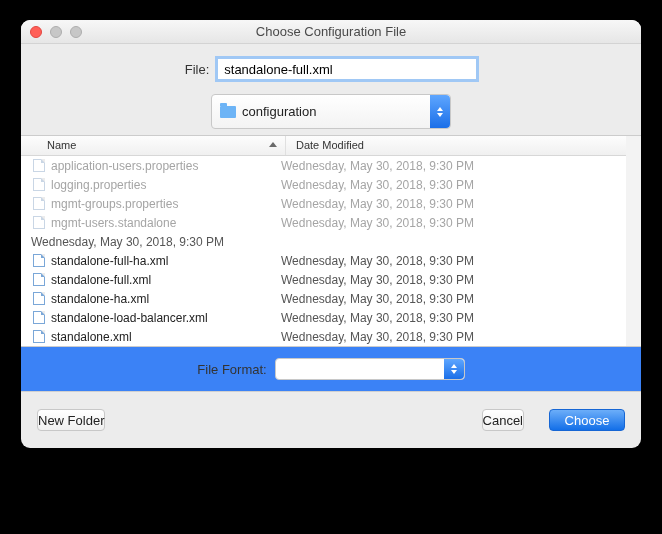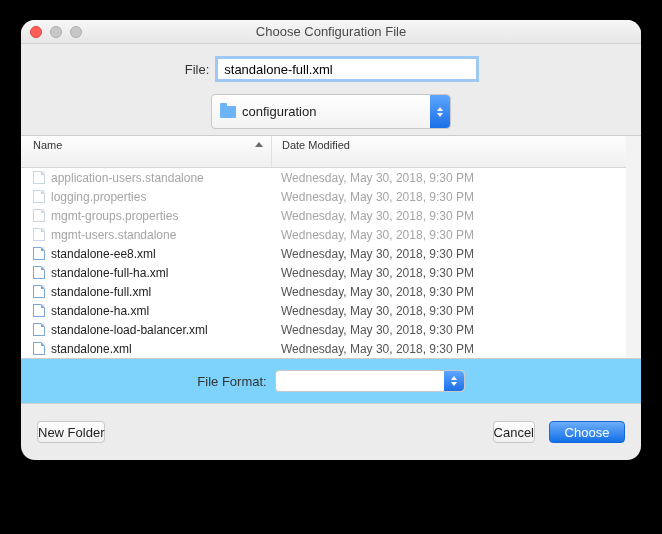--- a/index.html
+++ b/index.html
@@ -8,21 +8,21 @@
     padding: 20px;
     background: #000;
     font-family: -apple-system, "Helvetica Neue", Arial, sans-serif;
     font-size: 13px;
     color: #222;
   }
   .window {
     width: 620px;
     margin: 0 auto;
     background: #ececec;
-    border-radius: 14px;
+    border-radius: 9px;
     box-shadow: 0 20px 50px rgba(0,0,0,0.5);
     overflow: hidden;
   }
   .titlebar {
     height: 24px;
     background: linear-gradient(#f7f7f7,#e6e6e6);
     border-bottom: 1px solid #d3d3d3;
     display: flex;
     align-items: center;
     position: relative;
@@ -102,24 +102,24 @@
     flex:1;
     background:#fff;
     border: 1px solid #ccc;
     border-left:none; border-right:none;
   }
   .scroll-track {
     width:15px; background:#f3f3f3;
     border-top:1px solid #ccc; border-bottom:1px solid #ccc;
   }
   .list-header {
-    display:flex; height:32px;
+    display:flex; height:20px;
     background: linear-gradient(#fdfdfd,#f0f0f0);
     border-bottom:1px solid #d7d7d7;
-    font-size:11px; color:#333;
+    font-size:11px; color:#333;padding-left:14px;
   }
   .col-name { flex: 0 0 250px; padding:3px 0 0 12px; position:relative;}
   .col-date { flex:1; padding:3px 0 0 10px; border-left:1px solid #e0e0e0;}
   .sort-indicator {
     position:absolute; right:8px; top:6px; width:0;height:0;
     border-left:4px solid transparent;border-right:4px solid transparent;
     border-bottom:5px solid #6a6a6a;
   }
   .rows { }
   .row {
@@ -135,21 +135,21 @@
     width:12px;height:13px;background:#fff;border:1px solid #7aa7d8;
     position:relative; flex-shrink:0;
   }
   .doc-icon::before{content:"";position:absolute;right:-1px;top:-1px;width:0;height:0;
     border-left:4px solid #7aa7d8;border-top:4px solid #ececec;}
   .row.disabled .doc-icon{border-color:#c9d6e5;}
   .row.disabled .doc-icon::before{border-left-color:#c9d6e5;}
   .cell-date { flex:1; padding-left:10px; white-space:nowrap; color:inherit;}
   .row:not(.disabled) .cell-date { color:#555; }
   .format-bar {
-    background:#7dd3fc; border-top:1px solid #d0d0d0; border-bottom:1px solid #d0d0d0;
+    background:#3b82f6; border-top:1px solid #d0d0d0; border-bottom:1px solid #d0d0d0;
     height:46px; display:flex; align-items:center; justify-content:center; gap:8px;
     margin-top:-1px;
   }
   .format-bar label { color:#333; }
   .format-sel {
     width:190px; height:22px;
     background:#fff; border:1px solid #c8c8c8; border-radius:4px;
     position:relative;
   }
   .format-sel .sel-arrows { border-radius: 0 4px 4px 0; }
@@ -164,21 +164,21 @@
     font-size:13px; color:#222;
     display:inline-flex; align-items:center; justify-content:center;
     cursor:default;
   }
   .btn.primary {
     background: linear-gradient(#6caef9,#136fe8);
     border-color:#1666d4; color:#fff;
     min-width:76px;
   }
   .footer .spacer { flex:1; }
-  .footer .right { display:flex; gap:14px; }
+  .footer .right { display:flex; gap:25px; }
 </style>
 </head>
 <body>
 
 <div class="window">
 
   <div class="titlebar">
     <div class="traffic">
       <div class="light close-l"></div>
       <div class="light min-l"></div>
@@ -209,21 +209,21 @@
           <span class="sort-indicator"></span>
         </div>
         <div class="col-date">
           <span>Date Modified</span>
         </div>
       </div>
       <div class="rows" id="rows">
           <div class="row disabled">
             <div class="cell-name">
               <span class="doc-icon"></span>
-              <span>application-users.standalone</span>
+              <span>application-users.properties</span>
             </div>
             <div class="cell-date">Wednesday, May 30, 2018, 9:30 PM</div>
           </div>
           <div class="row disabled">
             <div class="cell-name">
               <span class="doc-icon"></span>
               <span>logging.properties</span>
             </div>
             <div class="cell-date">Wednesday, May 30, 2018, 9:30 PM</div>
           </div>
@@ -235,24 +235,20 @@
             <div class="cell-date">Wednesday, May 30, 2018, 9:30 PM</div>
           </div>
           <div class="row disabled">
             <div class="cell-name">
               <span class="doc-icon"></span>
               <span>mgmt-users.standalone</span>
             </div>
             <div class="cell-date">Wednesday, May 30, 2018, 9:30 PM</div>
           </div>
           <div class="row">
-            <div class="cell-name">
-              <span class="doc-icon"></span>
-              <span>standalone-ee8.xml</span>
-            </div>
             <div class="cell-date">Wednesday, May 30, 2018, 9:30 PM</div>
           </div>
           <div class="row">
             <div class="cell-name">
               <span class="doc-icon"></span>
               <span>standalone-full-ha.xml</span>
             </div>
             <div class="cell-date">Wednesday, May 30, 2018, 9:30 PM</div>
           </div>
           <div class="row">

